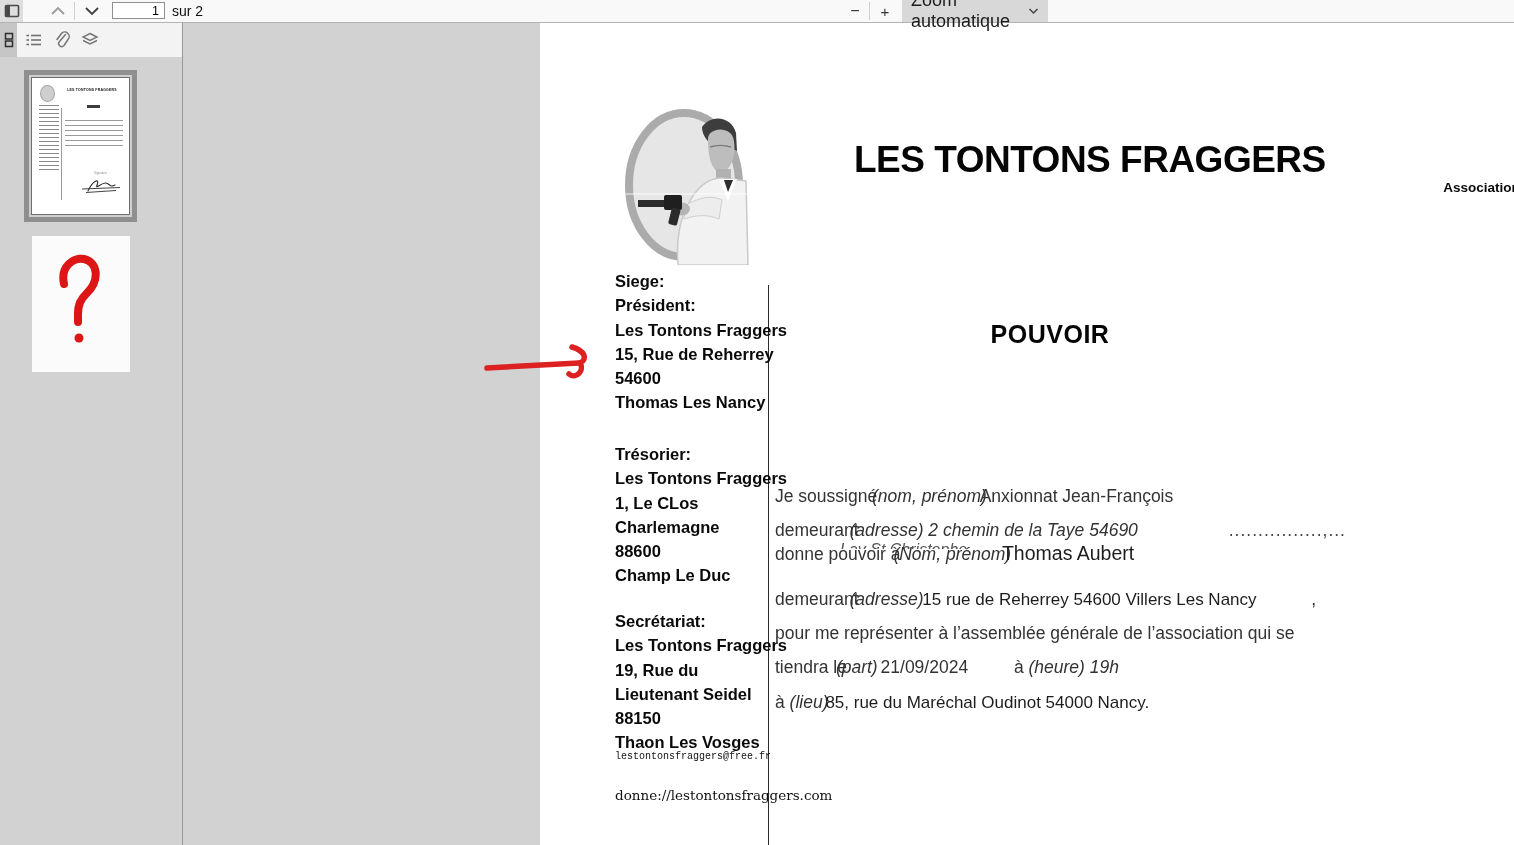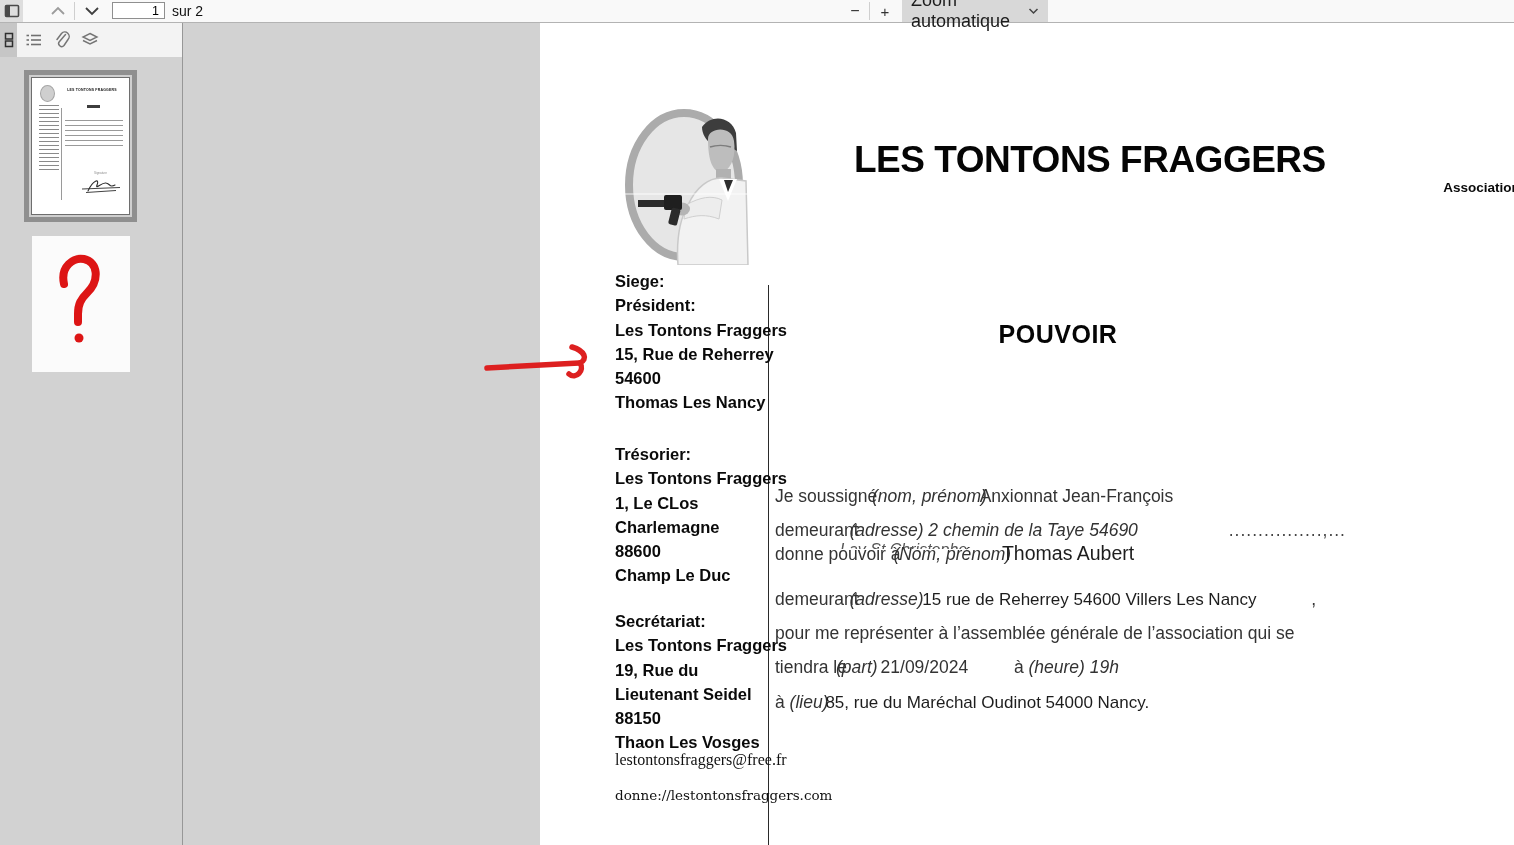--- a/index.html
+++ b/index.html
@@ -52,28 +52,28 @@
 
   
   .viewer{position:absolute;top:23px;left:183px;width:1331px;height:822px;background:#d2d2d2;}
   .page{position:absolute;left:357px;top:0;width:974px;height:822px;background:#fff;}
 
   .logo{position:absolute;left:84px;top:82px;}
   .doc-title{position:absolute;left:314px;top:116px;width:800px;font-size:37px;font-weight:bold;
              color:#050505;letter-spacing:-.5px;white-space:nowrap;}
   .doc-subtitle{position:absolute;left:314px;top:157px;width:794px;text-align:right;font-size:13.5px;
                 font-weight:bold;color:#0a0a0a;}
-  .doc-heading{position:absolute;left:308px;top:297px;width:420px;text-align:center;font-size:25px;
+  .doc-heading{position:absolute;left:300px;top:297px;width:420px;text-align:center;font-size:25px;
                font-weight:bold;letter-spacing:.5px;color:#050505;}
   .vrule{position:absolute;left:228px;top:262px;width:1.4px;height:560px;background:#2a2a2a;}
 
   .col-block{position:absolute;left:75px;font-size:16.5px;font-weight:bold;line-height:24.3px;
              color:#0a0a0a;white-space:nowrap;z-index:2;}
   .blk-siege{top:246px;} .blk-tres{top:419px;} .blk-secr{top:586px;}
-  .doc-email{position:absolute;left:75px;top:728px;font-family:Liberation Serif, serif;font-size:16px;color:#111;}
+  .doc-email{position:absolute;left:75px;top:728px;font-family:Liberation Mono, monospace;font-size:10px;color:#111;}
   .doc-site{position:absolute;left:75px;top:764px;font-family:"DejaVu Serif",serif;font-size:13.5px;color:#111;}
 
   .bl{position:absolute;left:235px;white-space:nowrap;font-size:17.5px;color:#333;line-height:22px;z-index:2;}
   .ph{font-style:italic;}
   .ov10{margin-left:-10px;} .ov12{margin-left:-12px;} .ov14{margin-left:-14px;}
   .ov16{margin-left:-16px;} .ov8{margin-left:-8px;} .ov6{margin-left:-6px;} .ov2{margin-left:-2px;}
   .it{font-style:italic;}
   .big{font-size:19.5px;color:#1d1d1d;}
   .small{font-size:17px;color:#1d1d1d;}
   .gap36{display:inline-block;width:36px;}

